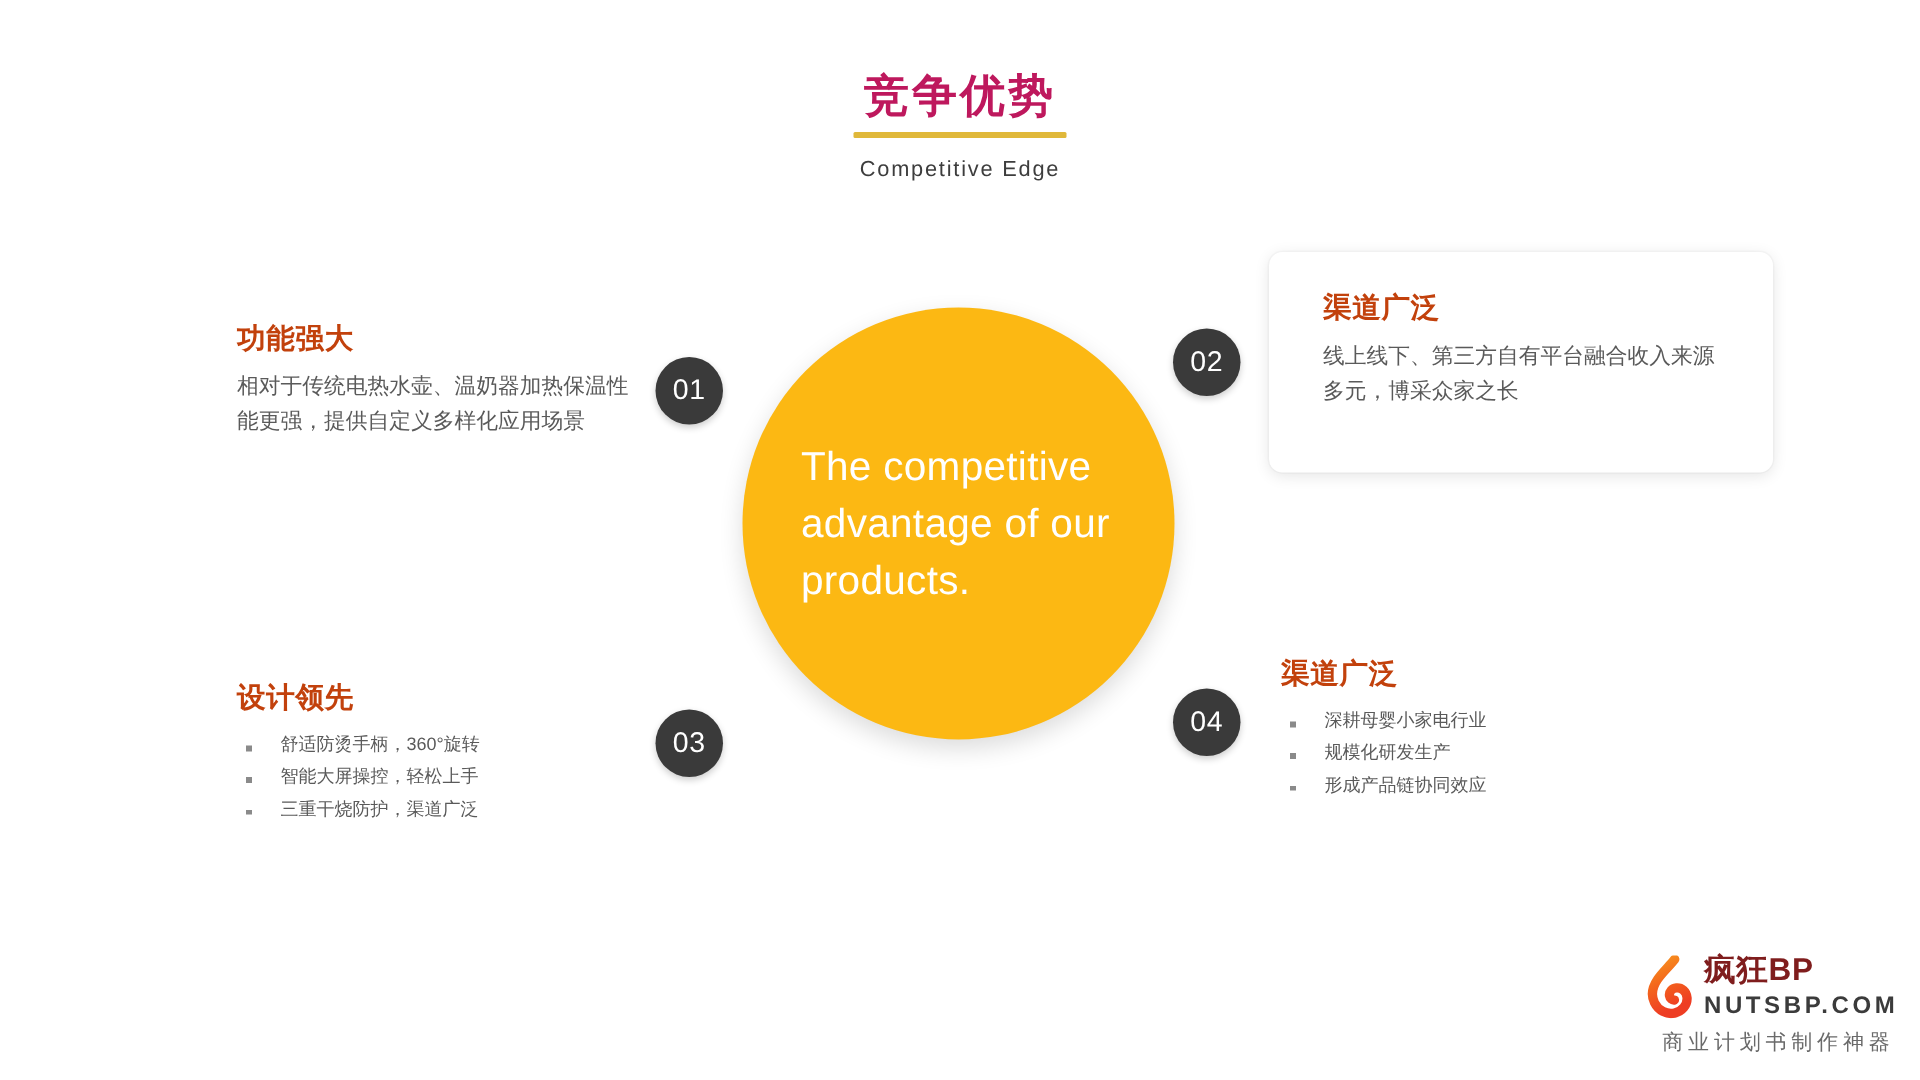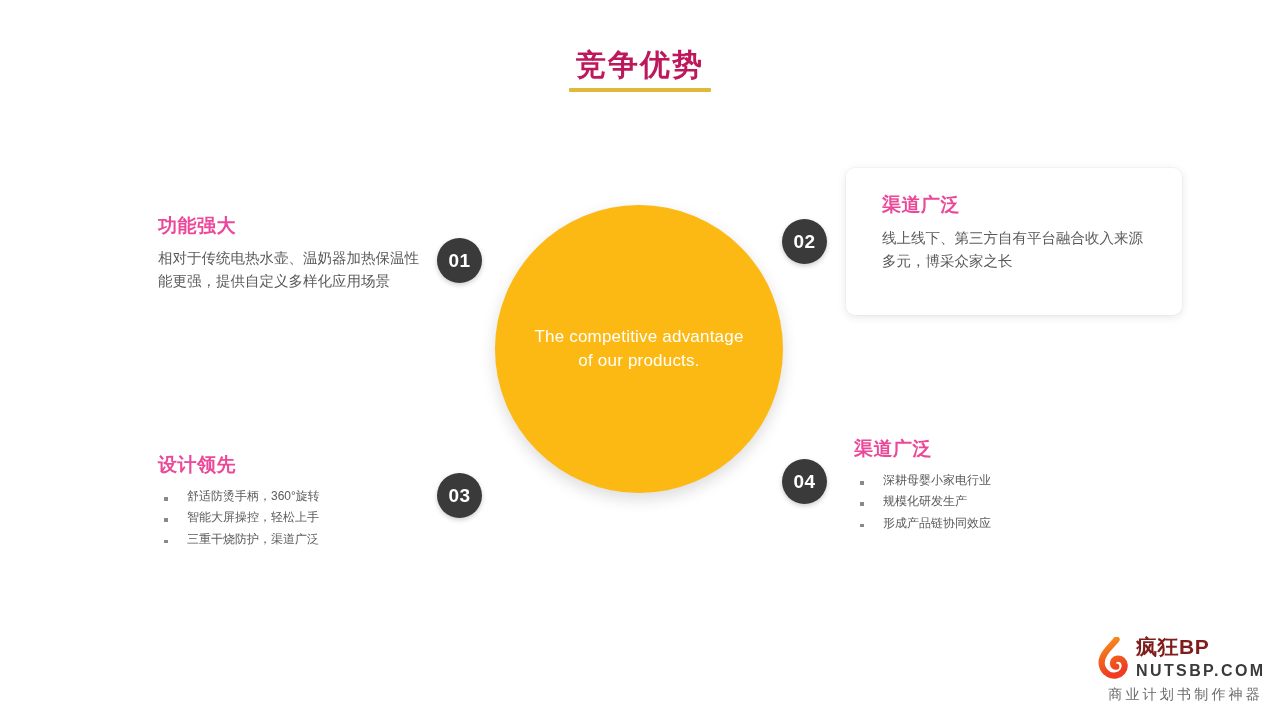--- a/index.html
+++ b/index.html
@@ -56,55 +56,55 @@
     height: 288px;
     border-radius: 50%;
     background: #fcb813;
     box-shadow: 0 6px 16px rgba(0,0,0,0.14);
     display: flex;
     align-items: center;
     justify-content: center;
   }
   .center-circle-text {
     color: #ffffff;
-    font-size: 17px;
+    font-size: 27px;
     line-height: 1.42;
     font-weight: 400;
     width: 210px;
-    text-align: center;
+    text-align: left;
     letter-spacing: 0.2px;
   }
 
   
   .badge {
     position: absolute;
     width: 45px;
     height: 45px;
     border-radius: 50%;
     background: #3a3a3a;
     color: #ffffff;
     font-size: 19px;
-    font-weight: bold;
+    font-weight: normal;
     display: flex;
     align-items: center;
     justify-content: center;
     letter-spacing: 0.5px;
     box-shadow: 0 2px 5px rgba(0,0,0,0.2);
   }
   .badge-01 { left: 437px; top: 238px; }
   .badge-02 { left: 782px; top: 219px; }
   .badge-03 { left: 437px; top: 473px; }
   .badge-04 { left: 782px; top: 459px; }
 
   
   .block { position: absolute; }
   .block-heading {
     font-size: 19px;
     font-weight: bold;
-    color: #ec4899;
+    color: #c2410c;
     letter-spacing: 0.5px;
     margin: 0 0 8px 0;
   }
   .block-body {
     font-size: 14.5px;
     line-height: 1.62;
     color: #5a5a5a;
     margin: 0;
   }
   .bullet-list {
@@ -193,20 +193,21 @@
     text-align: right;
     padding-right: 1px;
   }
 </style>
 </head>
 <body>
 
 <div class="slide-header">
   <div class="title-cn">竞争优势</div>
   <div class="title-rule"></div>
+  <div class="title-en">Competitive Edge</div>
 </div>
 
 <div class="center-circle">
   <div class="center-circle-text">The competitive advantage of our products.</div>
 </div>
 
 <div class="block block-01">
   <div class="block-heading">功能强大</div>
   <div class="block-body">相对于传统电热水壶、温奶器加热保温性能更强，提供自定义多样化应用场景</div>
 </div>

